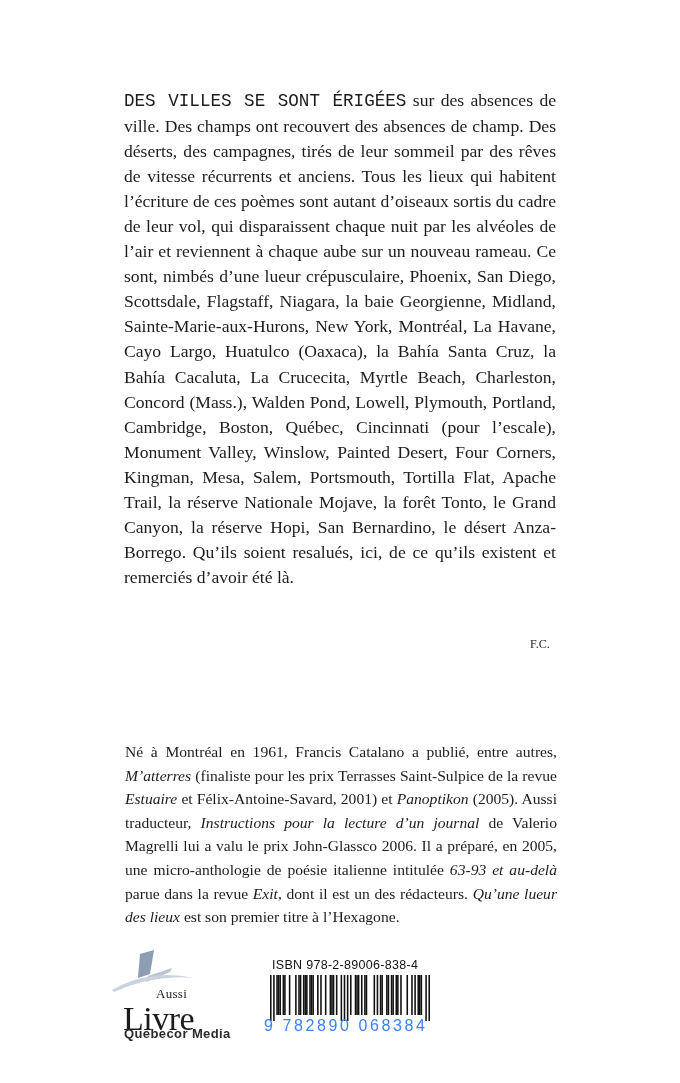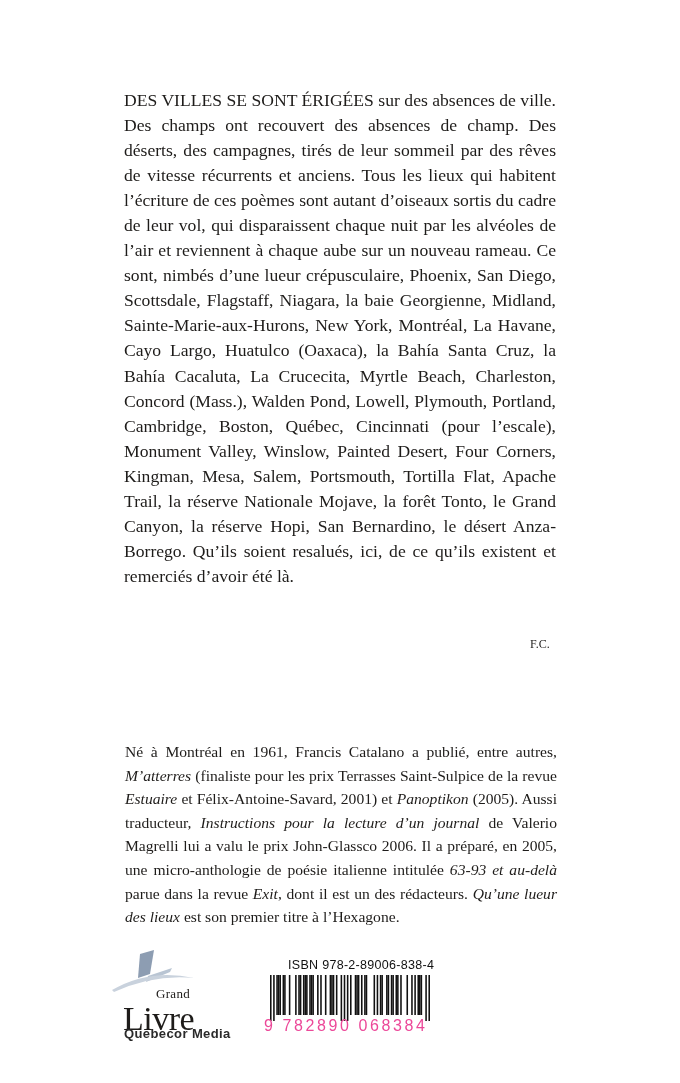--- a/index.html
+++ b/index.html
@@ -5,57 +5,57 @@
   html, body { margin: 0; padding: 0; }
   body {
     width: 680px; height: 1083px; background: #ffffff; position: relative; overflow: hidden;
     font-family: "Liberation Serif", "DejaVu Serif", serif; color: #1e1c1a;
   }
   .blurb {
     position: absolute; left: 124px; top: 88px; width: 432px;
     font-size: 17.6px; line-height: 25.05px; text-align: justify;
     hyphens: manual;
   }
-  .blurb .caps { letter-spacing: 0; }
+  .blurb .caps { letter-spacing: 0; font-family: Liberation Mono, monospace; }
   .signature {
     position: absolute; left: 530px; top: 637px; font-size: 12px;
   }
   .bio {
     position: absolute; left: 125px; top: 740px; width: 432px;
     font-size: 15.6px; line-height: 23.6px; text-align: justify;
   }
   .bio i { }
   .logo { position: absolute; left: 110px; top: 948px; width: 100px; height: 90px; }
   .logo .groupe { position: absolute; left: 46px; top: 38px; font-size: 13px; letter-spacing: 0.3px; }
   .logo .livre { position: absolute; left: 13px; top: 44px; font-size: 34px; line-height: 34px; letter-spacing: -0.5px; margin-top: 10px; }
   .logo .qm {
     position: absolute; left: 14px; top: 78px; font-family: Liberation Sans, sans-serif;
     font-size: 13px; font-weight: bold; color: #2a2a2a; letter-spacing: 0.4px; white-space: nowrap;
   }
   .barcode-box { position: absolute; left: 264px; top: 958px; width: 176px; height: 80px; }
-  .isbn { position: absolute; left: 8px; top: 0px; font-family: "Liberation Sans", sans-serif; font-size: 12.5px; letter-spacing: 0.3px; color: #111; white-space: nowrap; margin-left: 16px; }
+  .isbn { position: absolute; left: 8px; top: 0px; font-family: "Liberation Sans", sans-serif; font-size: 12.5px; letter-spacing: 0.3px; color: #111; white-space: nowrap; }
   .bars { position: absolute; left: 6px; top: 17px; width: 160px; height: 46px; }
-  .digits { position: absolute; left: 0px; top: 59px; font-family: "Liberation Sans", sans-serif; font-size: 16px; letter-spacing: 2.6px; color: #ec4899; white-space: nowrap; }
+  .digits { position: absolute; left: 0px; top: 59px; font-family: "Liberation Sans", sans-serif; font-size: 16px; letter-spacing: 2.6px; color: #3b82f6; white-space: nowrap; }
 </style>
 </head>
 <body>
 
 <div class="blurb"><span class="caps">DES VILLES SE SONT ÉRIGÉES</span><span> sur des absences de ville. Des champs ont recouvert des absences de champ. Des déserts, des campagnes, tirés de leur sommeil par des rêves de vitesse récurrents et anciens. Tous les lieux qui habitent l’écriture de ces poèmes sont autant d’oiseaux sortis du cadre de leur vol, qui disparaissent chaque nuit par les alvéoles de l’air et reviennent à chaque aube sur un nou­veau rameau. Ce sont, nimbés d’une lueur crépusculaire, Phoenix, San Diego, Scottsdale, Flagstaff, Niagara, la baie Georgienne, Midland, Sainte-Marie-aux-Hurons, New York, Montréal, La Havane, Cayo Largo, Huatulco (Oaxaca), la Bahía Santa Cruz, la Bahía Cacaluta, La Crucecita, Myrtle Beach, Charleston, Concord (Mass.), Walden Pond, Lowell, Plymouth, Portland, Cambridge, Boston, Québec, Cincinnati (pour l’escale), Monument Valley, Winslow, Painted Desert, Four Corners, Kingman, Mesa, Salem, Portsmouth, Tortilla Flat, Apache Trail, la réserve Nationale Mojave, la forêt Tonto, le Grand Canyon, la réserve Hopi, San Bernardino, le désert Anza-Borrego. Qu’ils soient resa­lués, ici, de ce qu’ils existent et remerciés d’avoir été là.</span></div>
 
 <div class="signature">F.C.</div>
 
 <div class="bio"><span>Né à Montréal en 1961, Francis Catalano a publié, entre autres, </span><i>M’atterres</i><span> (finaliste pour les prix Terrasses Saint-Sulpice de la revue </span><i>Estuaire</i><span> et Félix-Antoine-Savard, 2001) et </span><i>Panoptikon</i><span> (2005). Aussi traducteur, </span><i>Instructions pour la lecture d’un journal</i><span> de Valerio Magrelli lui a valu le prix John-Glassco 2006. Il a préparé, en 2005, une micro-anthologie de poésie italienne intitulée </span><i>63-93 et au-delà</i><span> parue dans la revue </span><i>Exit</i><span>, dont il est un des rédacteurs. </span><i>Qu’une lueur des lieux</i><span> est son premier titre à l’Hexagone.</span></div>
 
 <div class="logo">
   <svg width="100" height="50" viewBox="0 0 100 50" style="position:absolute;left:0;top:0">
     <polygon points="30,6 44,2 40,26 28,30" fill="#8d9db2"></polygon>
     <polygon points="38,28 62,20 60,24 36,34" fill="#b9c5d3"></polygon>
     <path d="M2,42 Q40,20 84,30 Q44,26 4,44 Z" fill="#c9d2dd"></path>
   </svg>
-  <span class="groupe">Grand</span>
+  <span class="groupe">Aussi</span>
   <span class="livre">Livre</span>
   <span class="qm">Quebecor Media</span>
 </div>
 
 <div class="barcode-box">
   <div class="isbn">ISBN 978-2-89006-838-4</div>
   <svg class="bars" id="bars" viewBox="0 0 102 46" preserveAspectRatio="none">
       <rect x="0" y="0" width="1" height="46" fill="#111"></rect>
       <rect x="2" y="0" width="1" height="46" fill="#111"></rect>
       <rect x="4" y="0" width="1" height="40" fill="#111"></rect>

